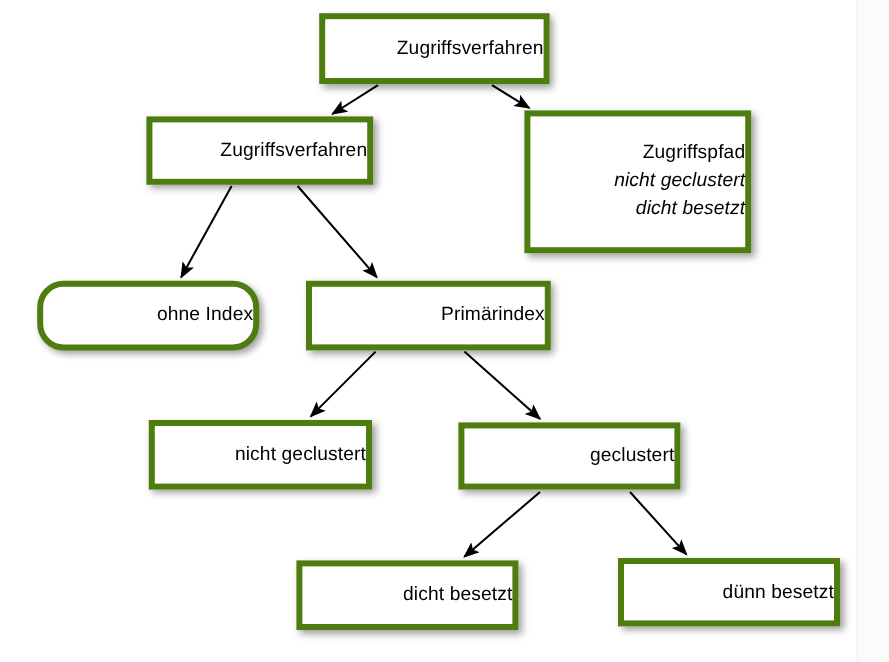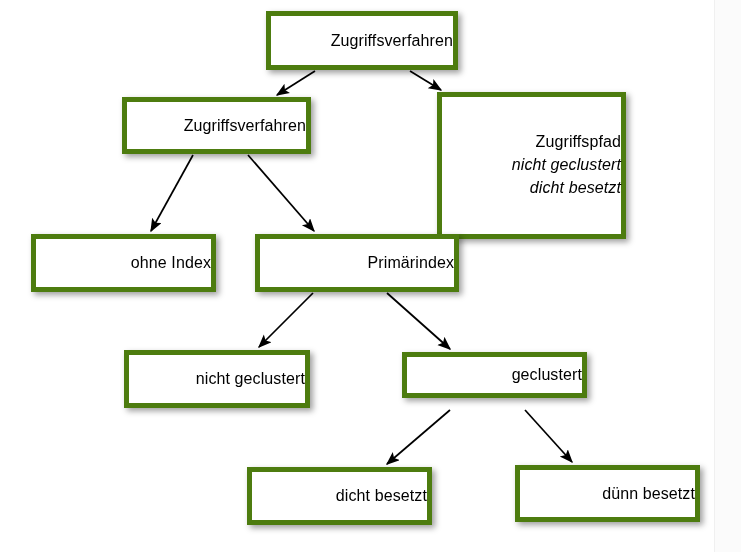--- a/index.html
+++ b/index.html
@@ -67,37 +67,37 @@
   }
   .node .line.italic {
     font-style: italic;
   }
 
   
   #node-zugriffsverfahren {
     left: 266px; top: 11px; width: 192px; height: 59px;
   }
   #node-zugriffspfad {
-    left: 437px; top: 92px; width: 189px; height: 147px;
+    left: 437px; top: 92px; width: 189px; height: 119px;
     line-height: 1.42;
   }
   #node-dateiorganisation {
     left: 122px; top: 97px; width: 189px; height: 57px;
   }
   #node-ohne-index {
-    left: 31px; top: 234px; width: 185px; height: 58px;
+    left: 31px; top: 234px; width: 185px; height: 58px; border-radius: 22px;
   }
   #node-primaerindex {
     left: 255px; top: 234px; width: 204px; height: 58px;
   }
   #node-nicht-geclustert {
     left: 124px; top: 350px; width: 186px; height: 58px;
   }
   #node-geclustert {
-    left: 402px; top: 352px; width: 185px; height: 46px;
+    left: 382px; top: 352px; width: 185px; height: 56px;
   }
   #node-dicht-besetzt {
     left: 247px; top: 467px; width: 185px; height: 58px;
   }
   #node-duenn-besetzt {
     left: 515px; top: 465px; width: 185px; height: 57px; padding-left: 41px;
   }
 </style>
 </head>
 <body>

